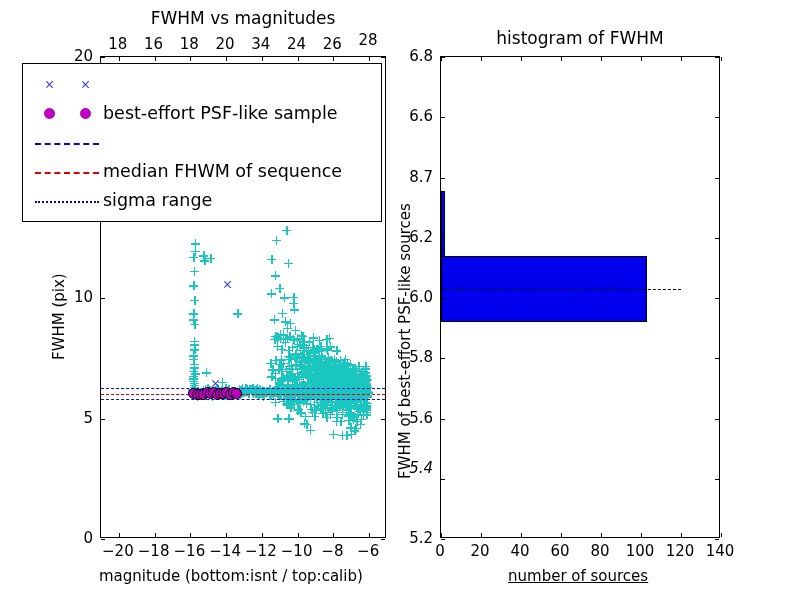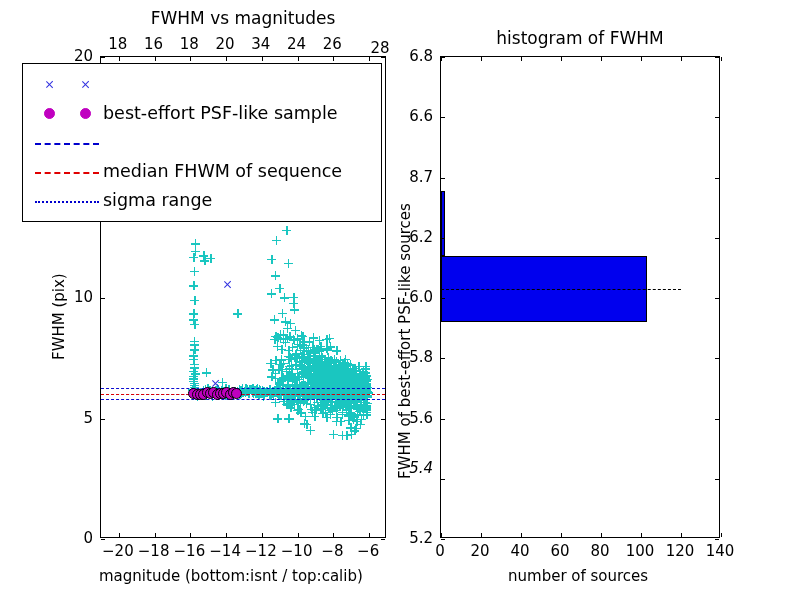--- a/index.html
+++ b/index.html
@@ -1535,21 +1535,21 @@
       <div class="tick tick-y-left" style="top:180.74999999999994px;"></div>
       <div class="tick tick-y-right" style="top:180.74999999999994px;"></div>
       <div class="tick tick-y-left" style="top:120.49999999999983px;"></div>
       <div class="tick tick-y-right" style="top:120.49999999999983px;"></div>
       <div class="tick tick-y-left" style="top:60.25000000000006px;"></div>
       <div class="tick tick-y-right" style="top:60.25000000000006px;"></div>
       <div class="tick tick-y-left" style="top:0px;"></div>
       <div class="tick tick-y-right" style="top:0px;"></div>
     </div>
   <div class="title" style="left:580px; top:30px;">histogram of FWHM</div>
-  <div class="axlabel" style="left:508px; top:569px;">number of sources</div>
+  <div class="axlabel" style="left:508px; top:569px;text-decoration:underline;">number of sources</div>
   <div class="ylabel-rot" style="left:398px; top:479px;">FWHM of best-effort PSF-like sources</div>
 
   <div class="legend" style="left:22px; top:63px; width:360px;">
       <div class="legend-row">
         <div class="legend-handle">
           <div class="ex" style="position:relative; left:0; top:0; margin:0; color:#3030e0;"></div>
           <div class="ex" style="position:relative; left:0; top:0; margin:0; color:#3030e0;"></div>
         </div>
       </div>
       <div class="legend-row">
@@ -1586,21 +1586,21 @@
     <div class="ticklabel tl-bottom" style="left:296.625px; top:544px;">−10</div>
     <div class="ticklabel tl-bottom" style="left:332.375px; top:544px;">−8</div>
     <div class="ticklabel tl-bottom" style="left:368.125px; top:544px;">−6</div>
     <div class="ticklabel tl-top" style="left:117.875px; top:52px;">18</div>
     <div class="ticklabel tl-top" style="left:153.625px; top:52px;">16</div>
     <div class="ticklabel tl-top" style="left:189.375px; top:52px;">18</div>
     <div class="ticklabel tl-top" style="left:225.125px; top:52px;">20</div>
     <div class="ticklabel tl-top" style="left:260.875px; top:52px;">34</div>
     <div class="ticklabel tl-top" style="left:296.625px; top:52px;">24</div>
     <div class="ticklabel tl-top" style="left:332.375px; top:52px;">26</div>
-    <div class="ticklabel tl-top" style="left:368.125px; top:56px;margin-left:12px;">28</div>
+    <div class="ticklabel tl-top" style="left:368.125px; top:48px;">28</div>
     <div class="ticklabel tl-left" style="left:93px; top:538px;">0</div>
     <div class="ticklabel tl-left" style="left:93px; top:417.5px;">5</div>
     <div class="ticklabel tl-left" style="left:93px; top:297px;">10</div>
     <div class="ticklabel tl-left" style="left:93px; top:56px;">20</div>
     <div class="ticklabel tl-bottom" style="left:440px; top:544px;">0</div>
     <div class="ticklabel tl-bottom" style="left:480px; top:544px;">20</div>
     <div class="ticklabel tl-bottom" style="left:520px; top:544px;">40</div>
     <div class="ticklabel tl-bottom" style="left:560px; top:544px;">60</div>
     <div class="ticklabel tl-bottom" style="left:600px; top:544px;">80</div>
     <div class="ticklabel tl-bottom" style="left:640px; top:544px;">100</div>

